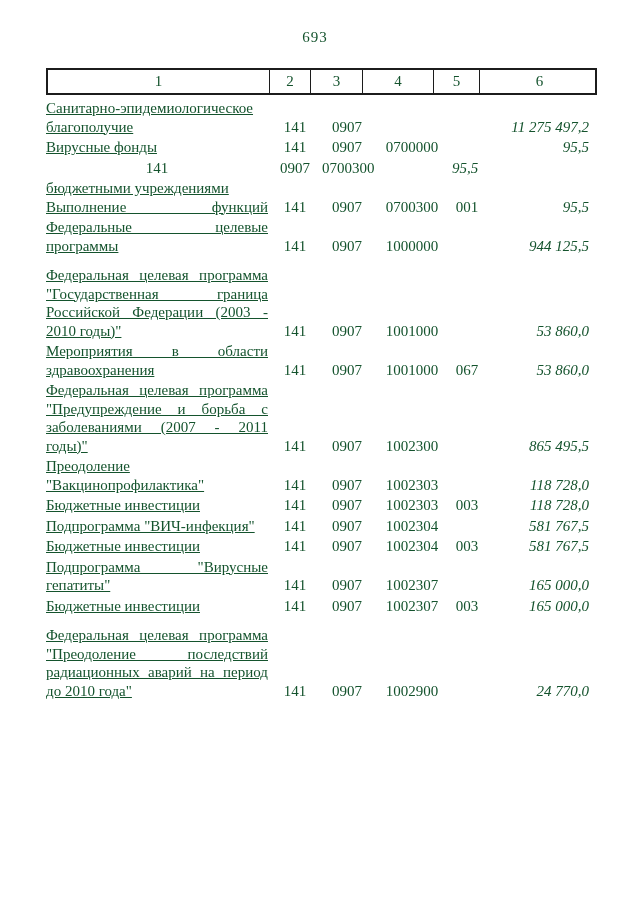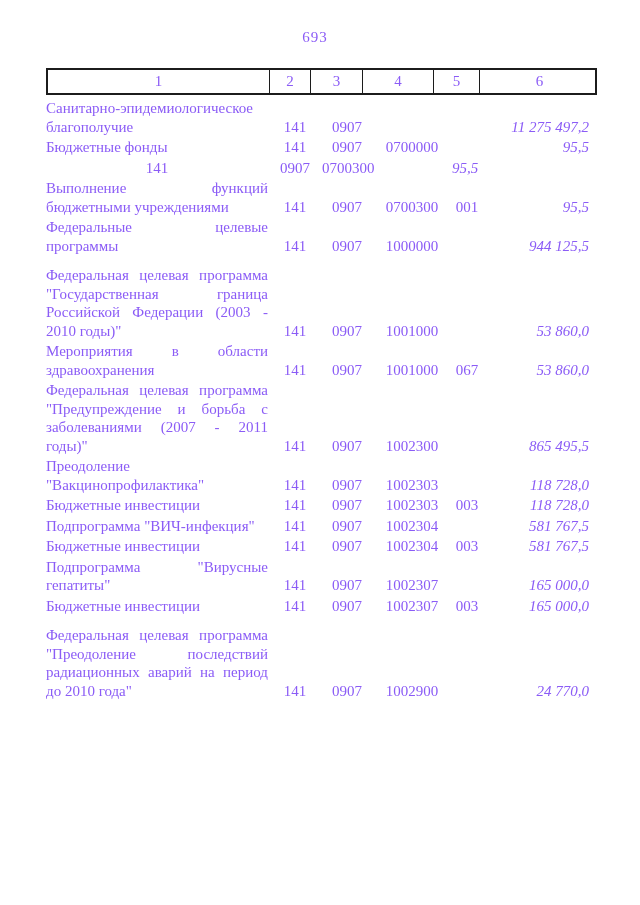--- a/index.html
+++ b/index.html
@@ -8,21 +8,21 @@
     background: #ffffff;
     width: 640px;
     height: 905px;
     overflow: hidden;
   }
   .page {
     position: relative;
     width: 640px;
     height: 905px;
     background: #ffffff;
-    color: #8b5cf6;
+    color: #14532d;
     font-family: "Liberation Serif", "DejaVu Serif", serif;
     font-size: 15px;
     box-sizing: border-box;
     padding-top: 28px;
   }
   .page-number {
     text-align: center;
     width: 630px;
     height: 19px;
     line-height: 19px;
@@ -52,21 +52,21 @@
   .thead .hcell:first-child { border-left: none; }
   .tbody { width: 555px; }
   .trow {
     display: grid;
     grid-template-columns: 222px 54px 50px 80px 30px 119px;
     align-items: end;
     line-height: 18.5px;
   }
   .trow + .trow { margin-top: 2px; }
   .trow.gap-before { margin-top: 11px; }
-  .c1 { width: 222px; }
+  .c1 { width: 222px; text-decoration: underline; }
   .c1 .jline {
     text-align: justify;
     text-align-last: justify;
   }
   .c1 .jline.last {
     text-align-last: left;
   }
   .cc { text-align: center; }
   .c6 { text-align: right; padding-right: 12px; box-sizing: border-box; font-style: italic; }
 </style>
@@ -93,41 +93,41 @@
           </div>
     <div class="cc c2">141</div>
     <div class="cc c3">0907</div>
     <div class="cc c4"></div>
     <div class="cc c5"></div>
     <div class="c6">11 275 497,2</div>
   </div>
 
   <div class="trow">
     <div class="c1">
-            <div class="jline last">Бюджетные фонды</div>
+            <div class="jline last">Вирусные фонды</div>
           </div>
     <div class="cc c2">141</div>
     <div class="cc c3">0907</div>
     <div class="cc c4">0700000</div>
     <div class="cc c5"></div>
     <div class="c6">95,5</div>
   </div>
 
   <div class="trow">
     <div class="cc c2">141</div>
     <div class="cc c3">0907</div>
     <div class="cc c4">0700300</div>
     <div class="cc c5"></div>
     <div class="c6">95,5</div>
   </div>
 
   <div class="trow">
     <div class="c1">
+            <div class="jline last">бюджетными учреждениями</div>
             <div class="jline">Выполнение функций</div>
-            <div class="jline last">бюджетными учреждениями</div>
           </div>
     <div class="cc c2">141</div>
     <div class="cc c3">0907</div>
     <div class="cc c4">0700300</div>
     <div class="cc c5">001</div>
     <div class="c6">95,5</div>
   </div>
 
   <div class="trow">
     <div class="c1">

